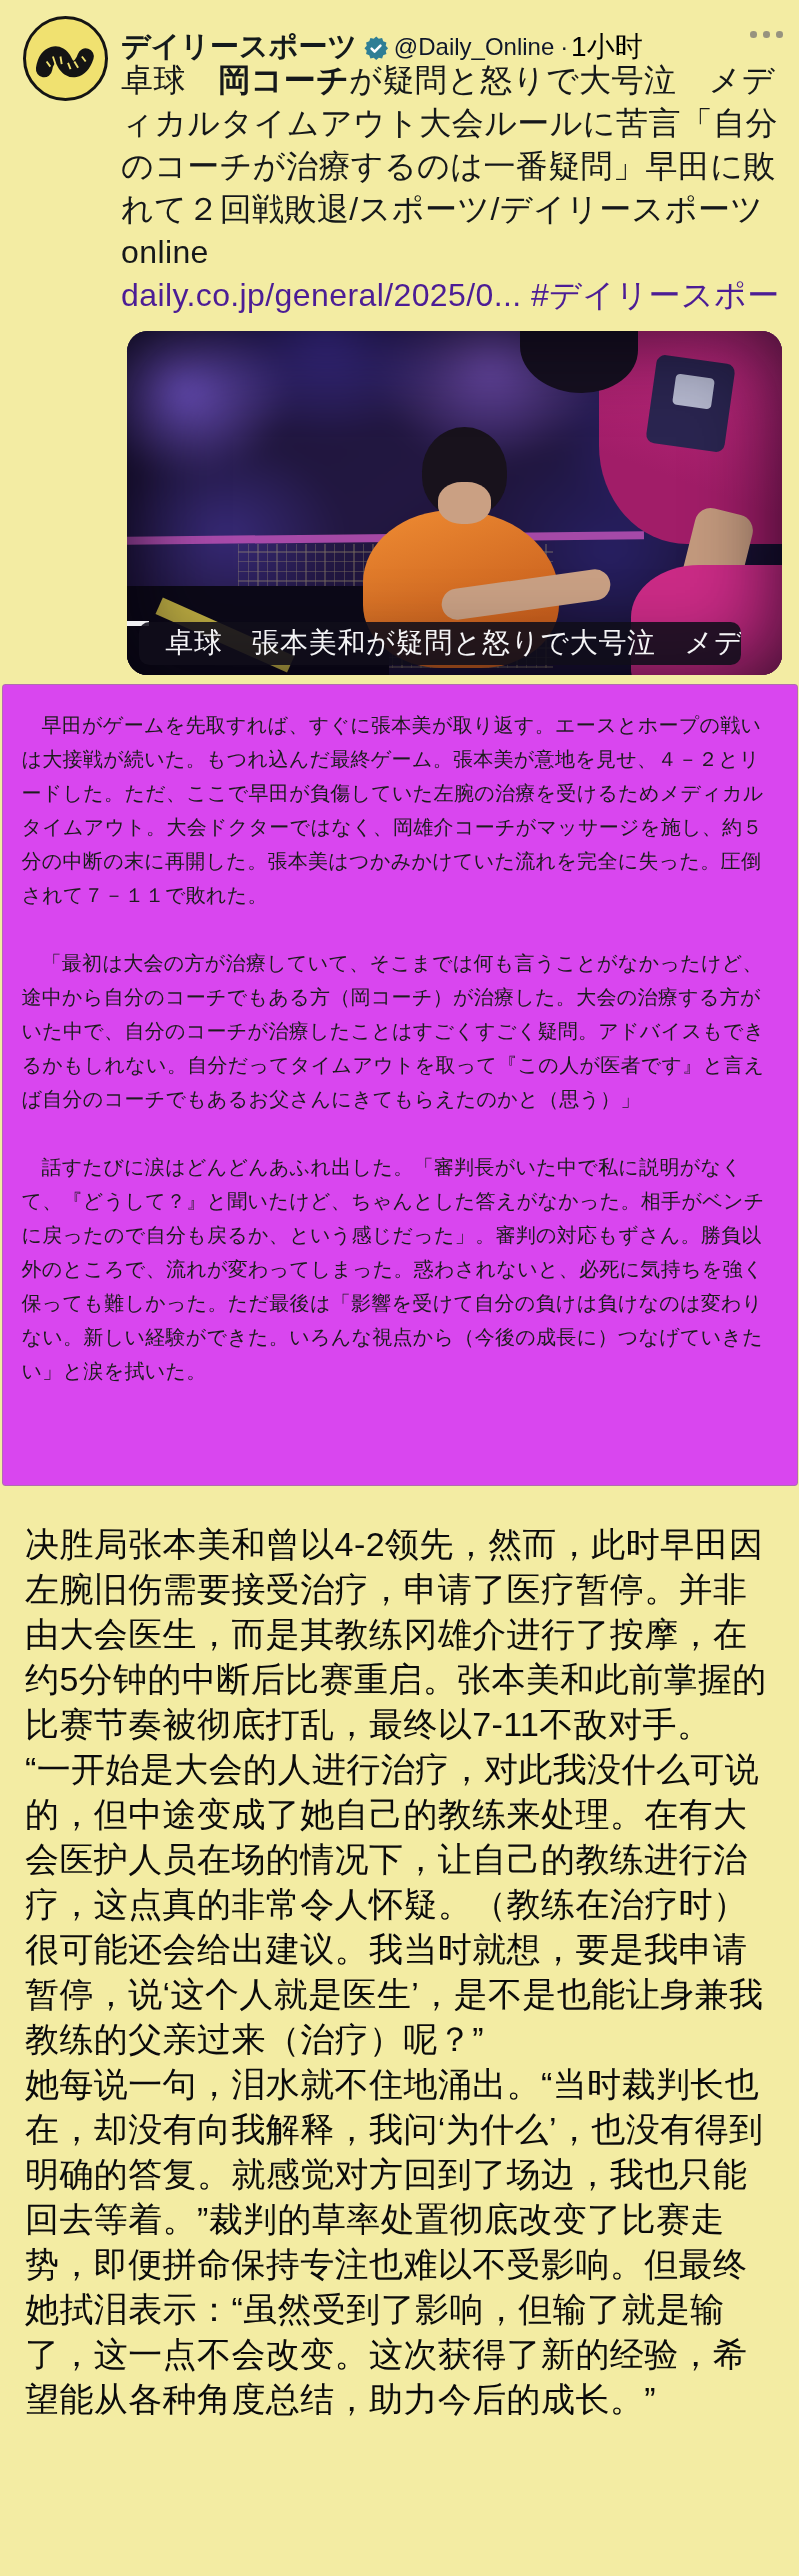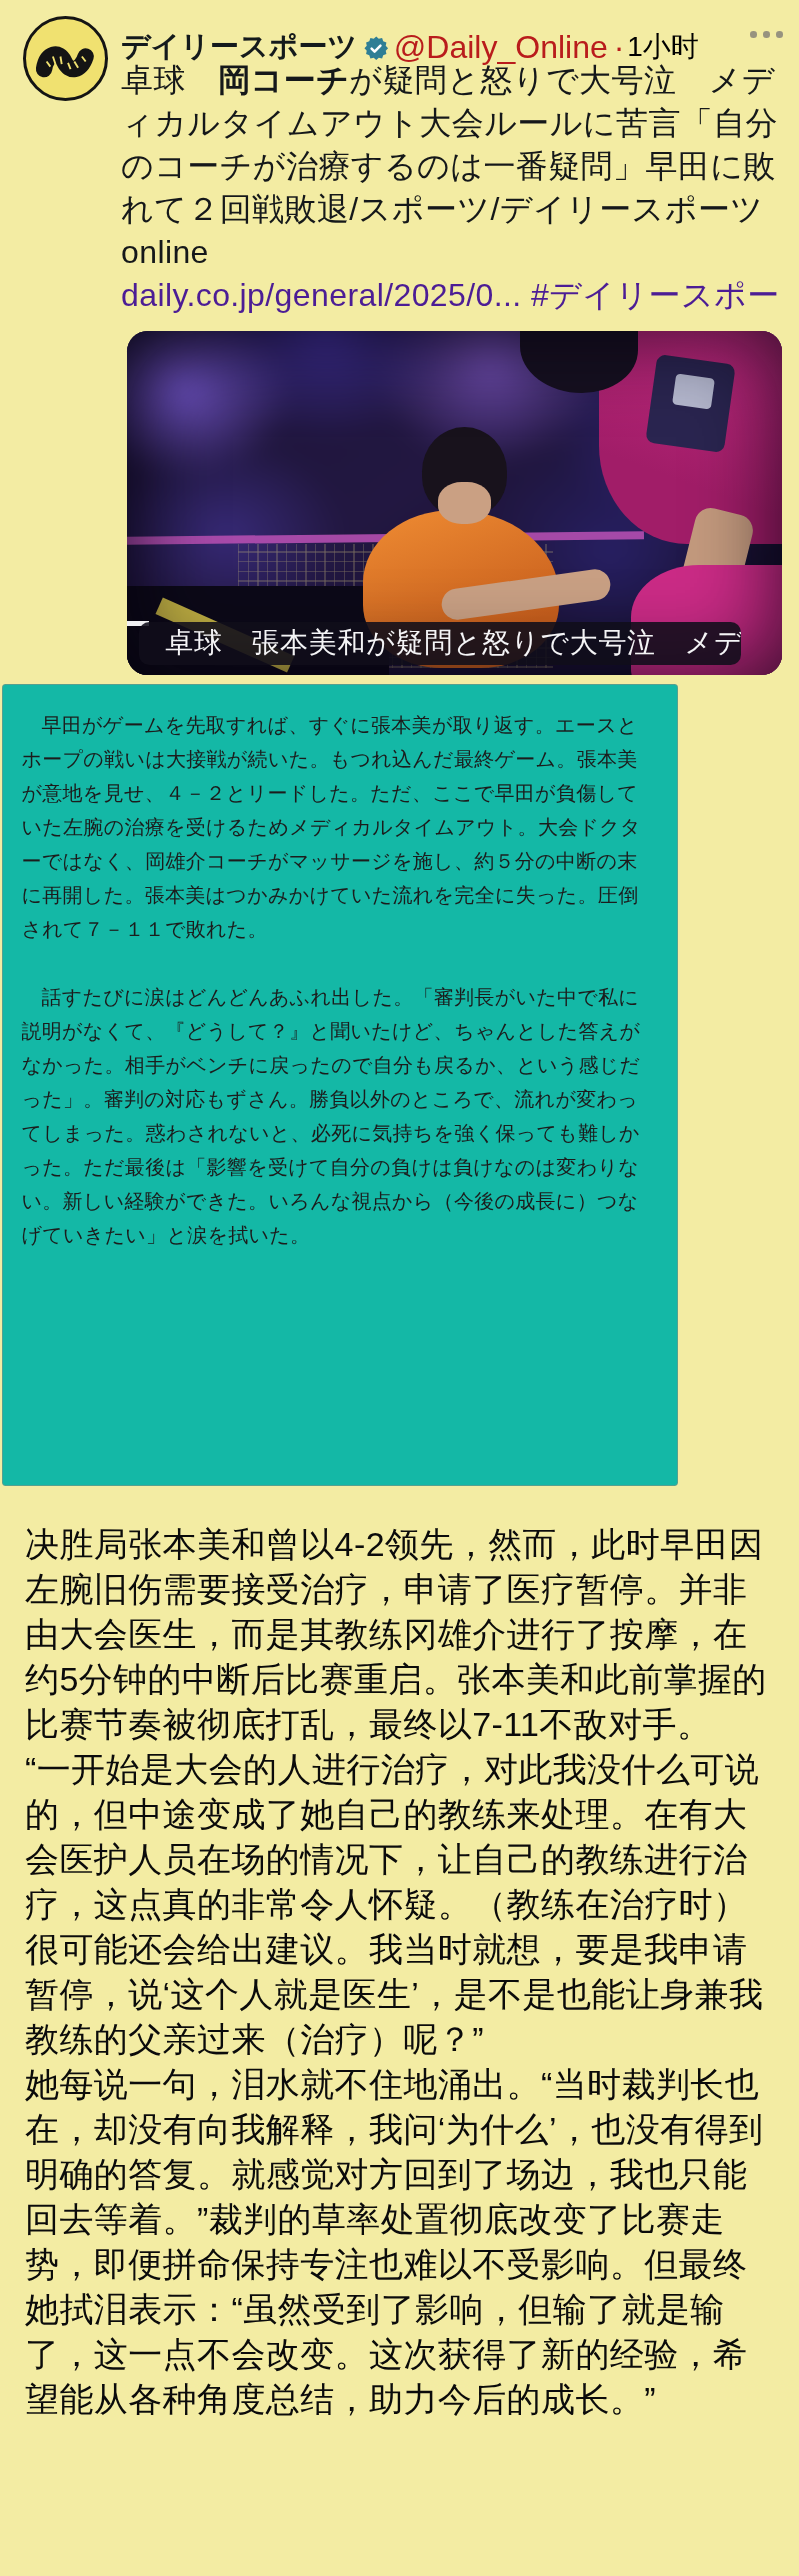--- a/index.html
+++ b/index.html
@@ -19,21 +19,21 @@
   .more{
     position:absolute;right:16px;top:31px;display:flex;gap:6.6px;cursor:pointer;
   }
   .more i{width:6.6px;height:6.6px;border-radius:50%;background:#97937f;display:block;}
   .hdr{
     position:absolute;left:121px;top:28px;width:618px;height:38px;
     display:flex;align-items:center;white-space:nowrap;overflow:hidden;
   }
   .hdr .name{font-size:29px;font-weight:700;color:#141a1c;}
   .hdr .badge{margin:1.5px 4.4px 0 5.9px;display:inline-flex;}
-  .hdr .handle,.hdr .time,.hdr .sep{font-size:32px;color:#b91c1c;font-weight:400;}
+  .hdr .handle,.hdr .time,.hdr .sep{font-size:24px;color:#0f172a;font-weight:400;}
   .hdr .sep{margin:0 2.9px 0 5.9px;}
   
   .tweet-body{
     position:absolute;left:121px;top:59px;width:662px;height:265px;overflow:hidden;
     font-size:32px;line-height:43px;letter-spacing:0.4px;
   }
   .tweet-body p{margin:0;}
   .tweet-body .b{font-weight:700;}
   .tweet-body .lnk{color:#4c1d95;cursor:pointer;}
   
@@ -76,22 +76,22 @@
   .photo .vignette{position:absolute;inset:0;box-shadow:inset 0 0 88px rgba(5,3,12,.8);}
   .cap-dash{position:absolute;left:0;bottom:49px;width:22px;height:5.2px;background:#efeff2;}
   .caption{
     position:absolute;left:11.8px;right:41px;bottom:10.3px;height:43px;
     background:rgba(16,14,26,.88);border-radius:10.3px;
     display:flex;align-items:center;padding-left:26.5px;box-sizing:border-box;
   }
   .caption span{color:#f4f4f6;font-size:28px;letter-spacing:0.7px;white-space:nowrap;overflow:hidden;}
   
   .article{
-    position:absolute;left:1.5px;top:684px;width:676px;height:802px;box-sizing:border-box;
-    background:#14b8a6;border:0.7px solid rgba(140,140,125,.55);border-radius:3.7px;
+    position:absolute;left:1.5px;top:684px;width:796px;height:802px;box-sizing:border-box;
+    background:#d946ef;border:0.7px solid rgba(140,140,125,.55);border-radius:3.7px;
     padding:23px 20.6px 0 19px;overflow:hidden;
     font-size:20px;line-height:34px;color:#1c1c1c;letter-spacing:0.3px;
   }
   .article p{margin:0 0 34px;text-indent:1em;}
   .article p:last-child{margin-bottom:0;}
   
   .cn{
     position:absolute;left:0;top:1522px;width:799px;height:1080px;box-sizing:border-box;
     padding:0 23.6px 0 25px;overflow:hidden;
     font-size:34px;line-height:45px;font-weight:500;color:#0b0b0b;letter-spacing:0.4px;
@@ -152,20 +152,21 @@
     <div class="p2-skirt"></div>
     <div class="vignette"></div>
     <div class="cap-dash"></div>
     <div class="caption">
       <span>卓球　張本美和が疑問と怒りで大号泣　メディカ...</span>
     </div>
   </div>
 
   <div class="article">
     <p>早田がゲームを先取すれば、すぐに張本美が取り返す。エースとホープの戦いは大接戦が続いた。もつれ込んだ最終ゲーム。張本美が意地を見せ、４－２とリードした。ただ、ここで早田が負傷していた左腕の治療を受けるためメディカルタイムアウト。大会ドクターではなく、岡雄介コーチがマッサージを施し、約５分の中断の末に再開した。張本美はつかみかけていた流れを完全に失った。圧倒されて７－１１で敗れた。</p>
+    <p>「最初は大会の方が治療していて、そこまでは何も言うことがなかったけど、途中から自分のコーチでもある方（岡コーチ）が治療した。大会の治療する方がいた中で、自分のコーチが治療したことはすごくすごく疑問。アドバイスもできるかもしれない。自分だってタイムアウトを取って『この人が医者です』と言えば自分のコーチでもあるお父さんにきてもらえたのかと（思う）」</p>
     <p>話すたびに涙はどんどんあふれ出した。「審判長がいた中で私に説明がなくて、『どうして？』と聞いたけど、ちゃんとした答えがなかった。相手がベンチに戻ったので自分も戻るか、という感じだった」。審判の対応もずさん。勝負以外のところで、流れが変わってしまった。惑わされないと、必死に気持ちを強く保っても難しかった。ただ最後は「影響を受けて自分の負けは負けなのは変わりない。新しい経験ができた。いろんな視点から（今後の成長に）つなげていきたい」と涙を拭いた。</p>
   </div>
 
   <div class="cn">
     <p>决胜局张本美和曾以4-2领先，然而，此时早田因左腕旧伤需要接受治疗，申请了医疗暂停。并非由大会医生，而是其教练冈雄介进行了按摩，在约5分钟的中断后比赛重启。张本美和此前掌握的比赛节奏被彻底打乱，最终以7-11不敌对手。</p>
     <p>“一开始是大会的人进行治疗，对此我没什么可说的，但中途变成了她自己的教练来处理。在有大会医护人员在场的情况下，让自己的教练进行治疗，这点真的非常令人怀疑。（教练在治疗时）很可能还会给出建议。我当时就想，要是我申请暂停，说‘这个人就是医生’，是不是也能让身兼我教练的父亲过来（治疗）呢？”</p>
     <p>她每说一句，泪水就不住地涌出。“当时裁判长也在，却没有向我解释，我问‘为什么’，也没有得到明确的答复。就感觉对方回到了场边，我也只能回去等着。”裁判的草率处置彻底改变了比赛走势，即便拼命保持专注也难以不受影响。但最终她拭泪表示：“虽然受到了影响，但输了就是输了，这一点不会改变。这次获得了新的经验，希望能从各种角度总结，助力今后的成长。”</p>
   </div>
 
 </div>

